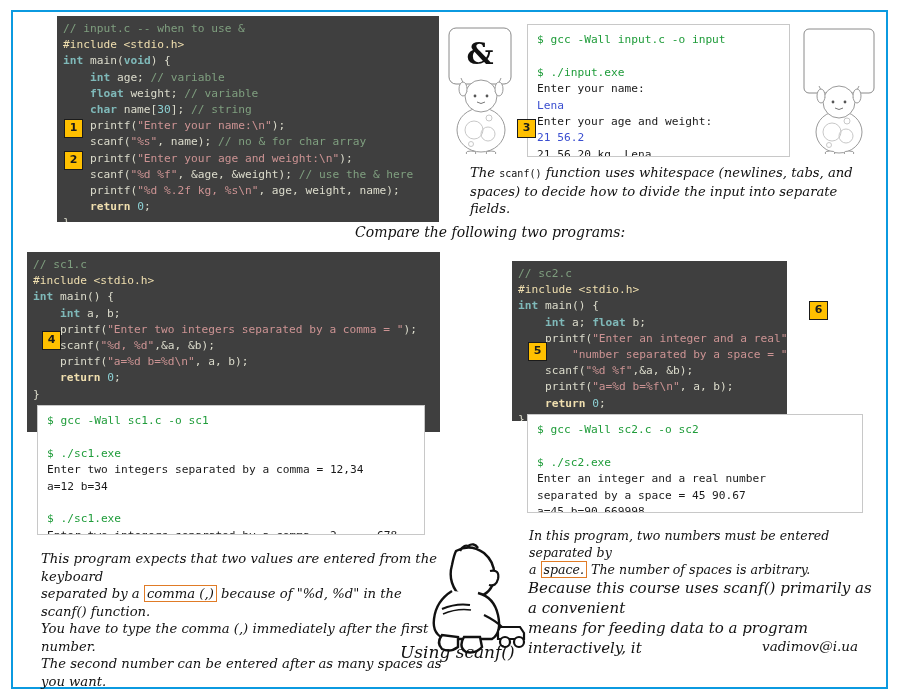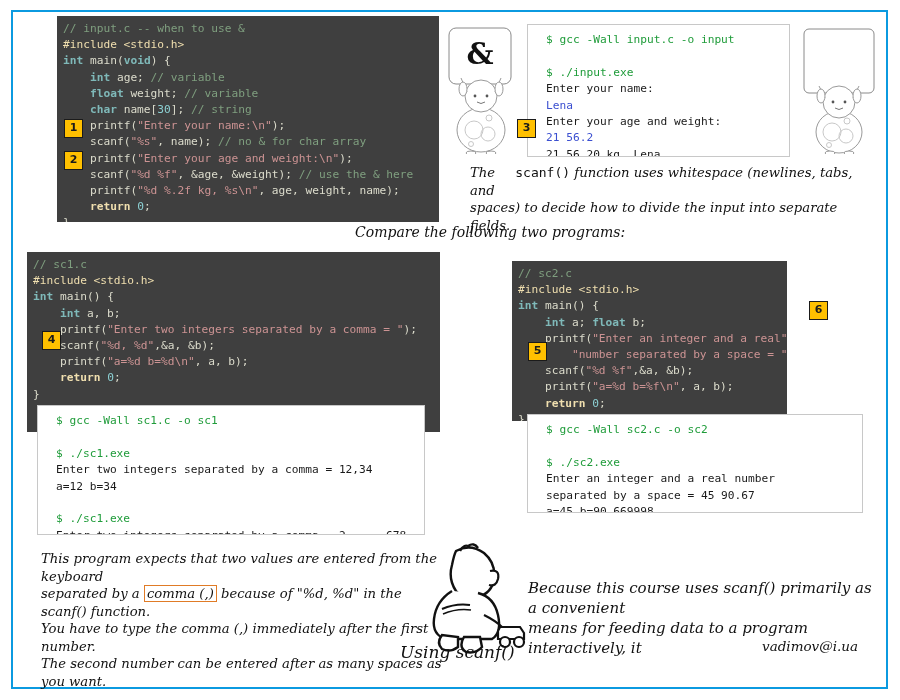--- a/index.html
+++ b/index.html
@@ -54,21 +54,21 @@
   
   .term {
     position: absolute;
     background: #ffffff;
     border: 1px solid #c8c8c8;
     font-family: "DejaVu Sans Mono", monospace;
     font-size: 11.2px;
     line-height: 16.4px;
     white-space: pre;
     color: #1a1a1a;
-    padding: 7px 18px;
+    padding: 7px 9px;
     box-sizing: border-box;
     overflow: hidden;
   }
   .term .g { color: #1f9c3a; }
   .term .b { color: #3b4fd0; }
   .term .k { color: #1a1a1a; }
 
   
   .badge {
     position: absolute;
@@ -91,22 +91,21 @@
     position: absolute;
     font-family: "DejaVu Serif", serif;
     font-style: italic;
     font-size: 13.2px;
     line-height: 17.5px;
     color: #111111;
   }
   .cap .mono {
     font-family: "DejaVu Sans Mono", monospace;
     font-style: normal;
-    font-size: 13px;
-    margin-left: 16px;
+    font-size: 10px;
   }
   .cap .boxed {
     border: 1.4px solid #e07b26;
     padding: 0 2px;
     display: inline-block;
     line-height: 15px;
   }
   .center-note {
     position: absolute;
     font-family: "DejaVu Serif", serif;
@@ -267,20 +266,24 @@
 <span class="k">Enter two integers separated by a comma = 2,     678</span>
 </div>
 
   <div class="term" style="left:527px; top:414px; width:336px; height:99px;"><span class="g">$ gcc -Wall sc2.c -o sc2</span>
 
 <span class="g">$ ./sc2.exe</span>
 <span class="k">Enter an integer and a real number</span>
 <span class="k">separated by a space = 45 90.67</span>
 <span class="k">a=45 b=90.669998</span></div>
 
+  <div class="cap" style="left:529px; top:527px; width:350px; font-size:12.6px; line-height:17px;">
+    <span>In this program, two numbers must be entered separated by</span><br>
+    <span>a </span><span class="boxed">space.</span><span> The number of spaces is arbitrary.</span>
+  </div>
 
   <div class="cap" style="left:41px; top:550px; width:410px;">
     <span>This program expects that two values are entered from the keyboard</span><br>
     <span>separated by a </span><span class="boxed">comma (,)</span><span> because of "%d, %d" in the scanf() function.</span><br>
     <span>You have to type the comma (,) immediately after the first number.</span><br>
     <span>The second number can be entered after as many spaces as you want.</span>
   </div>
 
   <div class="cap" style="left:528px; top:578px; width:350px; font-size:15px; line-height:20px;">
     <span>Because this course uses scanf() primarily as a convenient</span><br>

